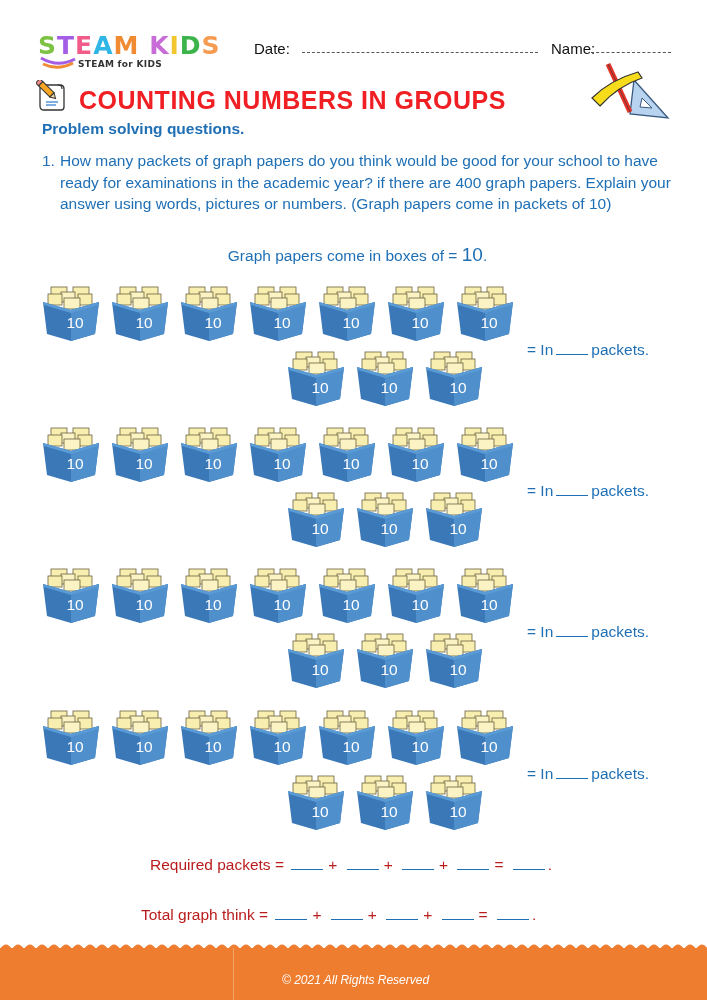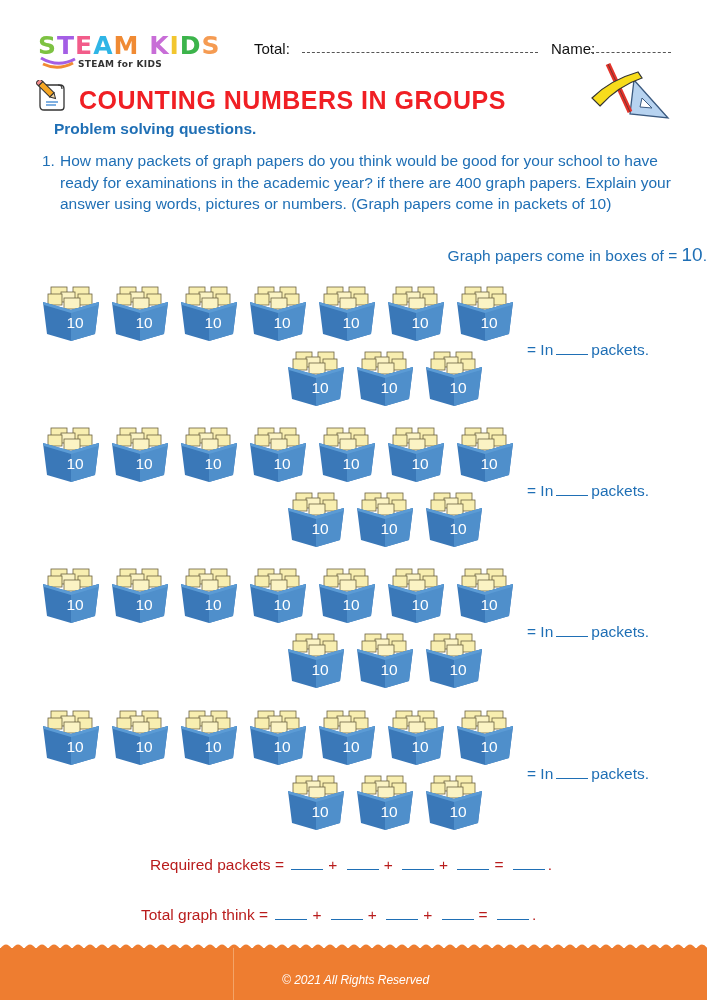--- a/index.html
+++ b/index.html
@@ -12,27 +12,27 @@
   .logo-sub { position: absolute; left: 40px; top: 27px; font-family: "DejaVu Sans", sans-serif; font-weight: bold; font-size: 9px; color: #333; letter-spacing: 0.3px; text-align: center; }
   .logo-swoosh { position: absolute; left: 2px; top: 24px; }
 
   .field-label { position: absolute; top: 40px; font-family: "Liberation Sans", sans-serif; font-size: 15px; color: #111; }
   .field-line { position: absolute; top: 52px; border-bottom: 1px dashed #555; height: 1px; }
 
   .title-icon { position: absolute; left: 36px; top: 80px; width: 30px; height: 32px; }
   .title { position: absolute; left: 79px; top: 86px; font-family: "Liberation Sans", sans-serif; font-weight: bold; font-size: 25px; color: #f01f24; letter-spacing: 0.5px; white-space: nowrap; }
   .tools-icon { position: absolute; left: 590px; top: 62px; width: 86px; height: 58px; }
 
-  .subheading { position: absolute; left: 42px; top: 120px; font-weight: bold; font-size: 15.5px; color: #1f6fb5; margin-left: 12px; }
+  .subheading { position: absolute; left: 42px; top: 120px; font-weight: bold; font-size: 15.5px; color: #1f6fb5; }
 
   .question { position: absolute; left: 42px; top: 150px; width: 640px; font-size: 15.5px; line-height: 21.5px; color: #1f6fb5; }
   .question .num { position: absolute; left: 0; top: 0; }
   .question .text { margin-left: 18px; }
 
-  .boxes-line { position: absolute; left: 0; width: 707px; top: 244px; text-align: right; font-size: 15.5px; color: #1f6fb5; padding-left: 8px; }
+  .boxes-line { position: absolute; left: 0; width: 707px; top: 244px; text-align: center; font-size: 15.5px; color: #1f6fb5; padding-left: 8px; }
   .boxes-line .big { font-size: 19px; }
 
   .group { position: absolute; left: 0; width: 707px; height: 125px; }
   .box { position: absolute; width: 58px; height: 56px; }
   .box svg { position: absolute; left: 0; top: 0; }
   .box .val { position: absolute; left: 0; width: 58px; top: 29px; text-align: center; color: #ffffff; font-size: 15.5px; font-family: "Liberation Sans", sans-serif; padding-left: 8px; }
   .group-answer { position: absolute; left: 527px; top: 56px; font-size: 15.5px; color: #1f6fb5; white-space: nowrap; }
   .blank { display: inline-block; width: 32px; border-bottom: 1px solid #1f6fb5; height: 14px; vertical-align: baseline; margin: 0 3px; }
 
   .eq { position: absolute; font-size: 15.5px; color: #b91c1c; white-space: nowrap; }
@@ -50,21 +50,21 @@
 
 <div class="logo">
   <div class="logo-word" id="logo-word"><span style="color: rgb(125, 194, 66);">S</span><span style="color: rgb(164, 94, 229);">T</span><span style="color: rgb(242, 92, 138);">E</span><span style="color: rgb(47, 181, 230);">A</span><span style="color: rgb(240, 138, 51);">M</span><span style="color: rgb(255, 255, 255);">&nbsp;</span><span style="color: rgb(200, 109, 215);">K</span><span style="color: rgb(242, 198, 47);">I</span><span style="color: rgb(60, 180, 75);">D</span><span style="color: rgb(245, 155, 82);">S</span></div>
   <svg class="logo-swoosh" width="36" height="14" viewBox="0 0 36 14">
     <path d="M1 2 Q18 12 35 3" stroke="#a45ee5" stroke-width="3" fill="none"></path>
     <path d="M3 8 Q18 15 33 7" stroke="#f08a33" stroke-width="3" fill="none"></path>
   </svg>
   <div class="logo-sub">STEAM for KIDS</div>
 </div>
 
-<div class="field-label" style="left:254px;">Total:</div>
+<div class="field-label" style="left:254px;">Date:</div>
 <div class="field-line" style="left:302px; width:236px;"></div>
 <div class="field-label" style="left:551px;">Name:</div>
 <div class="field-line" style="left:591px; width:80px;"></div>
 
 <svg class="title-icon" viewBox="0 0 30 32">
   <path d="M6 5 L24 5 Q28 5 28 9 L28 27 Q28 30 25 30 L8 30 Q4 30 4 26 L4 8 Q4 5 6 5 Z" fill="#fff" stroke="#333" stroke-width="1.3"></path>
   <path d="M22 5 Q26 5 26 9" stroke="#333" stroke-width="1.2" fill="none"></path>
   <line x1="10" y1="22" x2="22" y2="22" stroke="#4a8fd4" stroke-width="1.4"></line>
   <line x1="10" y1="25" x2="20" y2="25" stroke="#4a8fd4" stroke-width="1.4"></line>
   <g transform="rotate(45 11 10)">

